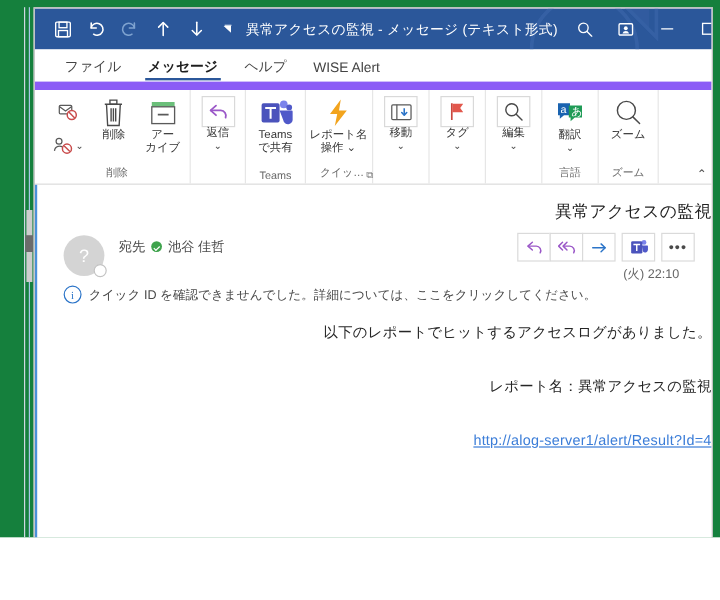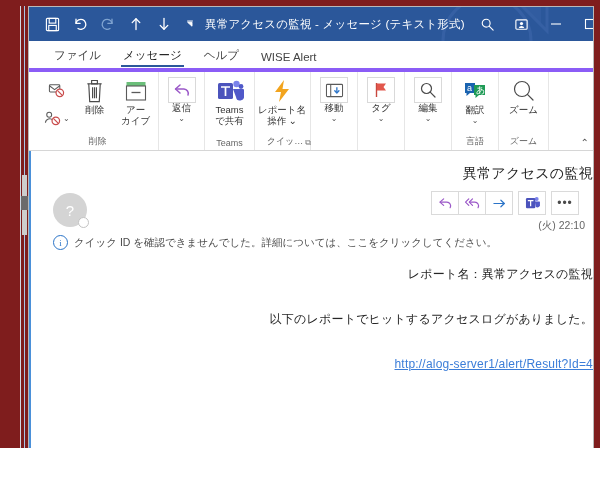--- a/index.html
+++ b/index.html
@@ -6,21 +6,21 @@
     margin: 0;
     padding: 0;
     background: #ffffff;
     font-family: "Liberation Sans", "DejaVu Sans", sans-serif;
   }
   #app {
     position: relative;
     width: 600px;
     height: 448px;
     overflow: hidden;
-    background: #7f1d1d;
+    background: #15803d;
   }
 
   
   .window {
     position: absolute;
     left: 28px;
     top: 6px;
     width: 566px;
     height: 486px;
     background: #ffffff;
@@ -119,32 +119,32 @@
     font-size: 13px;
   }
 
   
   .tabsbar {
     height: 27px;
     background: #ffffff;
     display: flex;
     align-items: flex-end;
     padding-left: 14px;
-    border-bottom: 4px solid #8b5cf6;
+    border-bottom: 7px solid #8b5cf6;
   }
   .tab {
     font-size: 11.5px;
     color: #444444;
     padding: 0 11px 5px 11px;
     position: relative;
     white-space: nowrap;
   }
   .tab.active {
     color: #1d1d1d;
-    font-weight: normal;
+    font-weight: bold;
   }
   .tab.active::after {
     content: "";
     position: absolute;
     left: 9px;
     right: 9px;
     bottom: 1px;
     height: 2px;
     background: #2b579a;
   }
@@ -340,21 +340,21 @@
     justify-content: center;
     background: #ffffff;
     font-size: 12px;
     color: #8a56c2;
   }
   .act.fwd { color: #2b74c8; }
   .act.teams { margin-left: 5px; border-color:#dadada; }
   .act.more { margin-left: 5px; color: #4a4a4a; letter-spacing:1px; }
   .timestamp {
     position: absolute;
-    right: 8px;
+    right: 27px;
     top: 36px;
     font-size: 10.5px;
     color: #666666;
   }
   .infobar {
     display: flex;
     align-items: center;
     gap: 6px;
     padding: 8px 0 0 22px;
     font-size: 10.5px;
@@ -680,20 +680,25 @@
     <div class="pane">
 
       <div class="subject">異常アクセスの監視</div>
 
       <div class="hdr">
         <div class="avatar">
           <span>?</span>
           <span class="pres"></span>
         </div>
         <div class="hdr-text">
+          <div class="torow">
+            <span>宛先</span>
+            <span class="green-dot"></span>
+            <span>池谷 佳哲</span>
+          </div>
         </div>
 
         <div class="actions">
           <div class="act">
             <svg width="15" height="13" viewBox="0 0 16 14" fill="none" stroke="#9b58c8" stroke-width="1.3" stroke-linecap="round" stroke-linejoin="round">
               <path d="M6 2 L2 5.5 L6 9"></path>
                 <path d="M2.4 5.5 L9.5 5.5 A4 4 0 0 1 13 11.5"></path>
             </svg>
           </div>
           <div class="act">
@@ -721,22 +726,22 @@
         </div>
         <div class="timestamp">(火) 22:10</div>
       </div>
 
       <div class="infobar">
         <span class="info-ico">i</span>
         <span>クイック ID を確認できませんでした。詳細については、ここをクリックしてください。</span>
       </div>
 
       <div class="body">
+        <p>以下のレポートでヒットするアクセスログがありました。</p>
         <p>レポート名：異常アクセスの監視</p>
-        <p>以下のレポートでヒットするアクセスログがありました。</p>
         <p>
           <a href="#">http://alog-server1/alert/Result?Id=4</a>
         </p>
       </div>
 
     </div>
   </div>
 </div>
 
 </body></html>

